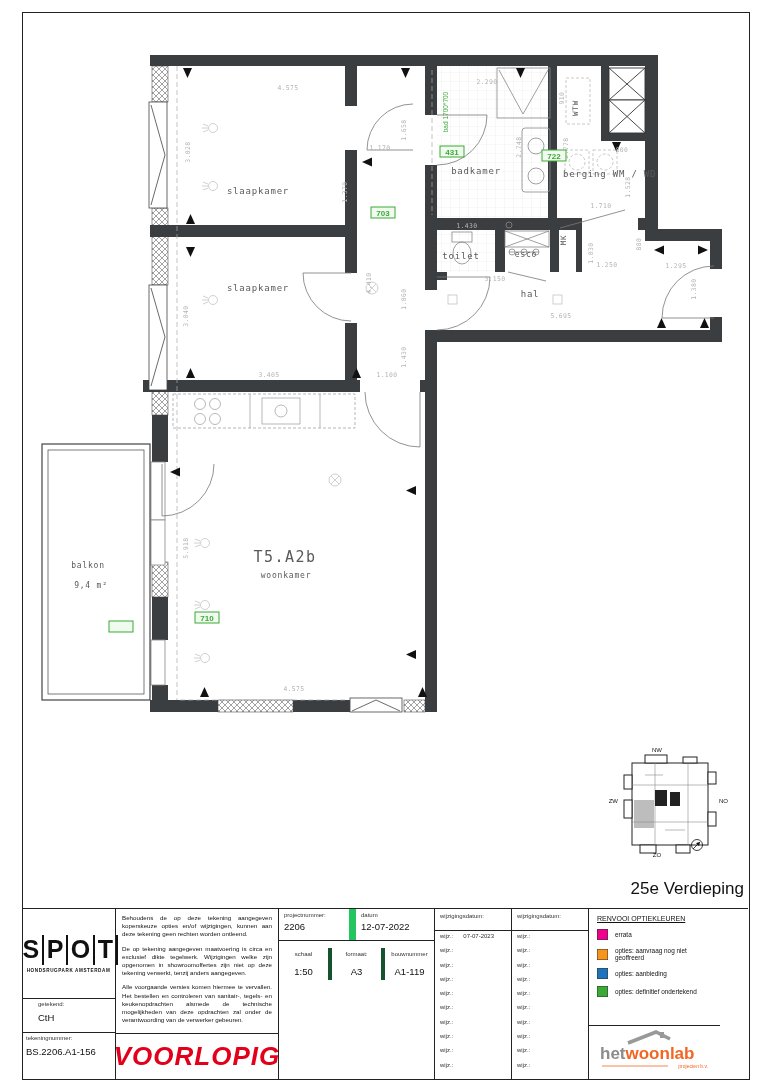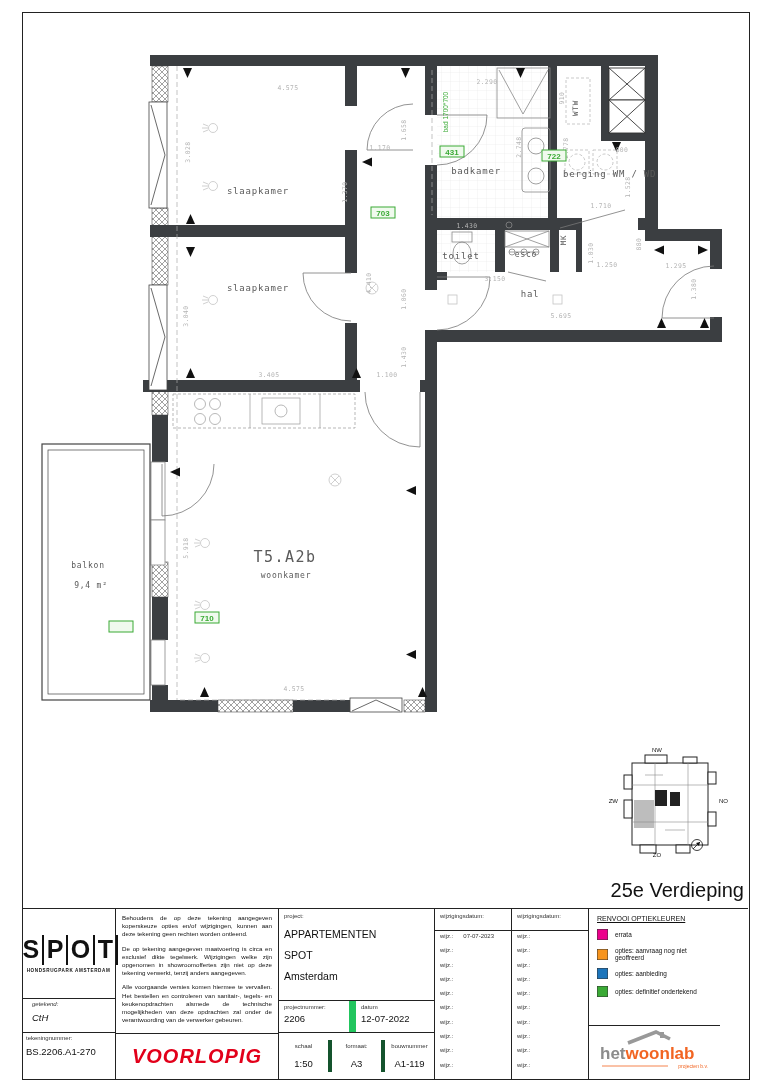--- a/index.html
+++ b/index.html
@@ -18,29 +18,29 @@
   .col-w2{left:489px;width:77px;}
   .col-leg{left:566px;width:132px;}
   .lbl{font-size:6px;color:#333;}
   .val{font-size:9.5px;color:#111;}
 
   .spot-wrap{height:90px;border-bottom:1px solid #222;box-sizing:border-box;display:flex;flex-direction:column;align-items:center;justify-content:center;}
   .spot-logo{display:flex;align-items:center;}
   .spot-logo .ltr{font-size:25px;font-weight:bold;color:#111;padding:0 3px;line-height:1;}
   .spot-logo .bar{width:1.5px;height:30px;background:#111;}
   .spot-sub{font-size:4.6px;font-weight:bold;letter-spacing:.6px;color:#111;margin-top:3px;}
-  .logo-row1{height:34px;border-bottom:1px solid #222;box-sizing:border-box;padding:2px 10px;font-style:italic;}
+  .logo-row1{height:34px;border-bottom:1px solid #222;box-sizing:border-box;padding:2px 16px;}
   .logo-row2{height:46px;box-sizing:border-box;padding:2px 4px;}
   .logo-row1 .val,.logo-row2 .val{display:block;margin-top:5px;}
 
   .disc-text{height:125px;box-sizing:border-box;padding:5px 6px;border-bottom:1px solid #222;
              font-size:6.2px;line-height:1.32;text-align:justify;color:#111;}
   .disc-text p{margin:0 0 6px 0;}
   .voorlopig{height:45px;display:flex;align-items:center;justify-content:center;
-             color:#e2001a;font-size:20px;font-weight:bold;font-style:italic;letter-spacing:1px;}
+             color:#e2001a;font-size:26px;font-weight:bold;font-style:italic;letter-spacing:1px;}
 
   .proj-top{height:92px;border-bottom:1px solid #222;box-sizing:border-box;padding:4px 5px;}
   .proj-top .pv{font-size:10.5px;color:#111;margin-top:9px;}
   .proj-mid{height:32px;border-bottom:1px solid #222;box-sizing:border-box;display:flex;}
   .proj-mid>div{box-sizing:border-box;padding:3px 5px;}
   .pm-a{width:77px;border-right:7px solid #22c55e;}
   .pm-b{flex:1;}
   .proj-mid .val{display:block;margin-top:3px;}
   .proj-bot{height:46px;display:flex;box-sizing:border-box;align-items:center;}
   .proj-bot>div{box-sizing:border-box;padding:3px 4px;text-align:center;flex:1;}
@@ -52,21 +52,21 @@
   .wijz-row .d{margin-left:10px;}
 
   .leg-top{height:117px;border-bottom:1px solid #222;box-sizing:border-box;padding:6px 8px;}
   .leg-title{font-size:7px;color:#111;text-decoration:underline;margin-bottom:4px;}
   .leg-item{display:flex;align-items:center;margin-top:7px;}
   .leg-item svg{flex:0 0 auto;margin-right:7px;}
   .leg-item .t{font-size:6.4px;color:#111;}
   .brand{height:52px;display:flex;align-items:center;justify-content:center;}
 
   .floor-label{position:absolute;right:28px;top:879px;width:220px;text-align:right;
-               font-size:20px;color:#111;}
+               font-size:17px;color:#111;}
 </style>
 </head>
 <body>
 <div class="sheet">
 
 <div class="sheet-border"></div>
 
 <svg width="772" height="1092" viewBox="0 0 772 1092" style="position:absolute;left:0;top:0;">
   <defs>
     <pattern id="xh" width="6" height="6" patternUnits="userSpaceOnUse">
@@ -357,40 +357,34 @@
             <span class="bar"></span>
       </div>
       <div class="spot-sub">HONDSRUGPARK AMSTERDAM</div>
     </div>
     <div class="logo-row1">
       <span class="lbl">getekend:</span>
       <span class="val">CtH</span>
     </div>
     <div class="logo-row2">
       <span class="lbl">tekeningnummer:</span>
-      <span class="val">BS.2206.A1-270</span>
+      <span class="val">BS.2206.A1-156</span>
     </div>
   </div>
 
   <div class="col col-disc">
     <div class="disc-text">
       <p>Behoudens de op deze tekening aangegeven koperskeuze opties en/of wijzigingen, kunnen aan deze tekening geen rechten worden ontleend.</p>
       <p>De op tekening aangegeven maatvoering is circa en exclusief dikte tegelwerk. Wijzigingen welke zijn opgenomen in showroomoffertes zijn niet op deze tekening verwerkt, tenzij anders aangegeven.</p>
       <p>Alle voorgaande versies komen hiermee te vervallen. Het bestellen en controleren van sanitair-, tegels- en keukenopdrachten alsmede de technische mogelijkheden van deze opdrachten zal onder de verantwoording van de verwerker gebeuren.</p>
     </div>
     <div class="voorlopig">VOORLOPIG</div>
   </div>
 
   <div class="col col-proj">
-    <div class="proj-top">
-      <div class="lbl">project:</div>
-      <div class="pv">APPARTEMENTEN</div>
-      <div class="pv">SPOT</div>
-      <div class="pv">Amsterdam</div>
-    </div>
     <div class="proj-mid">
       <div class="pm-a">
         <span class="lbl">projectnummer:</span>
         <span class="val">2206</span>
       </div>
       <div class="pm-b">
         <span class="lbl">datum</span>
         <span class="val">12-07-2022</span>
       </div>
     </div>

